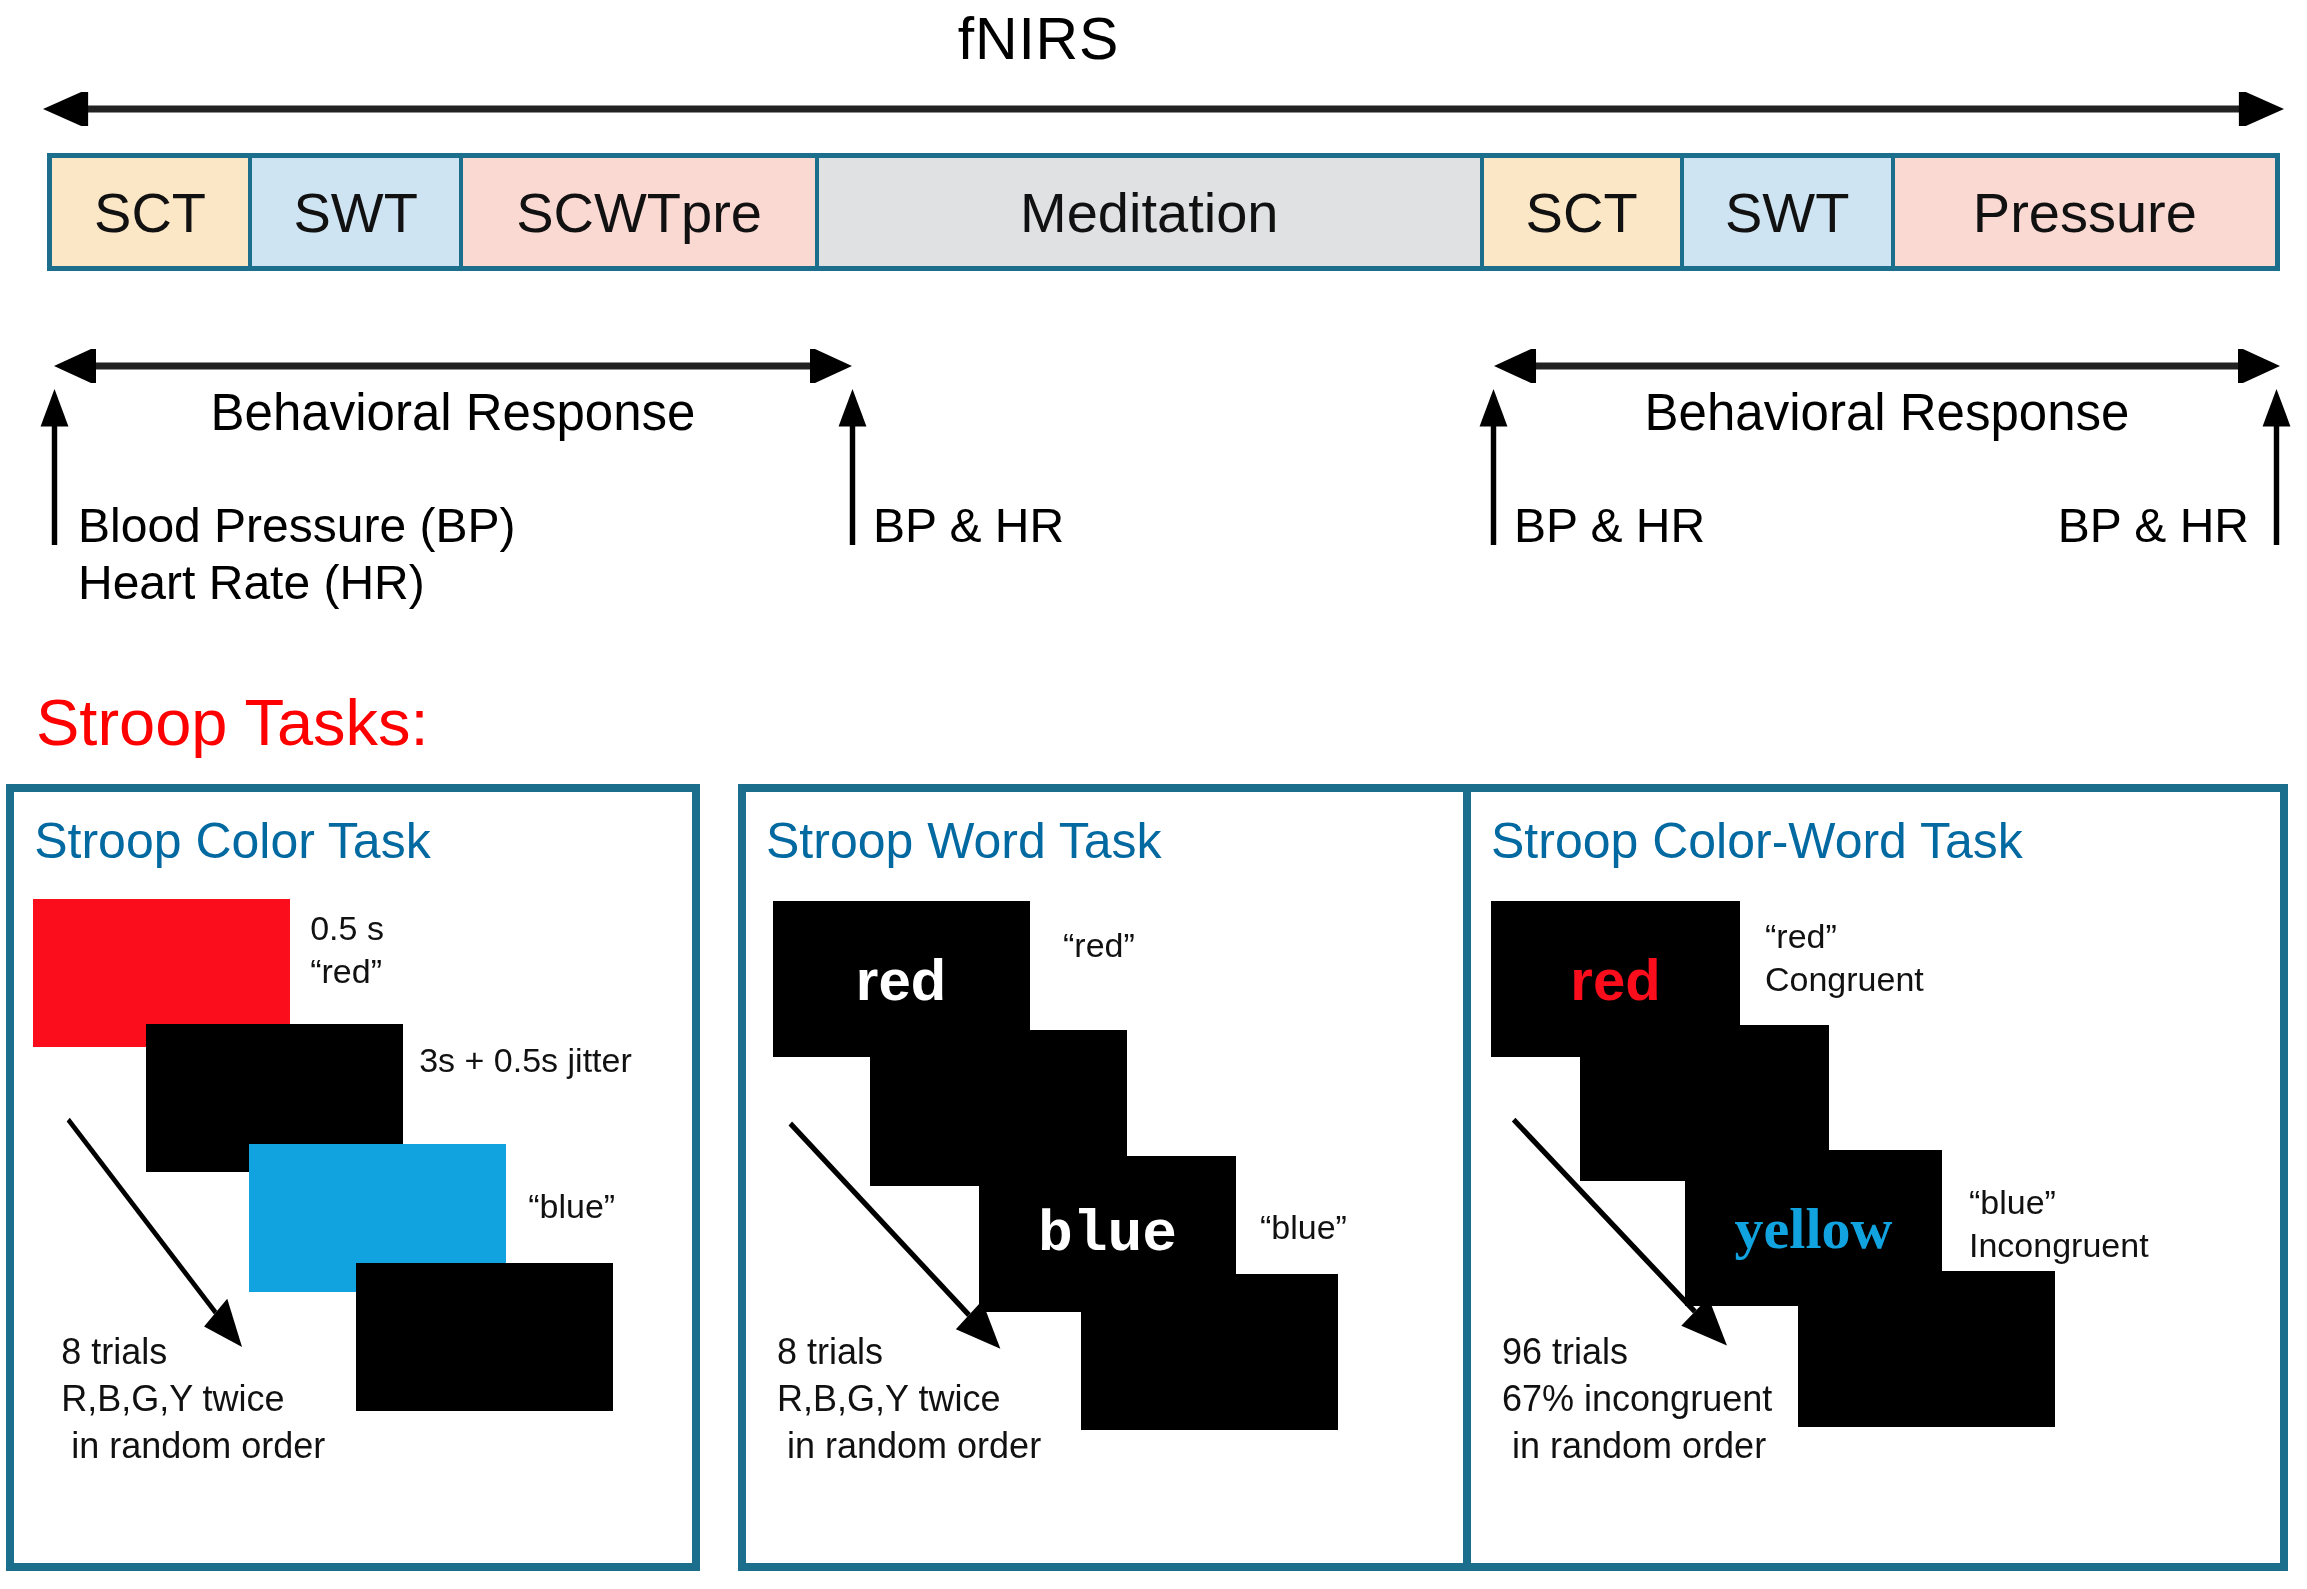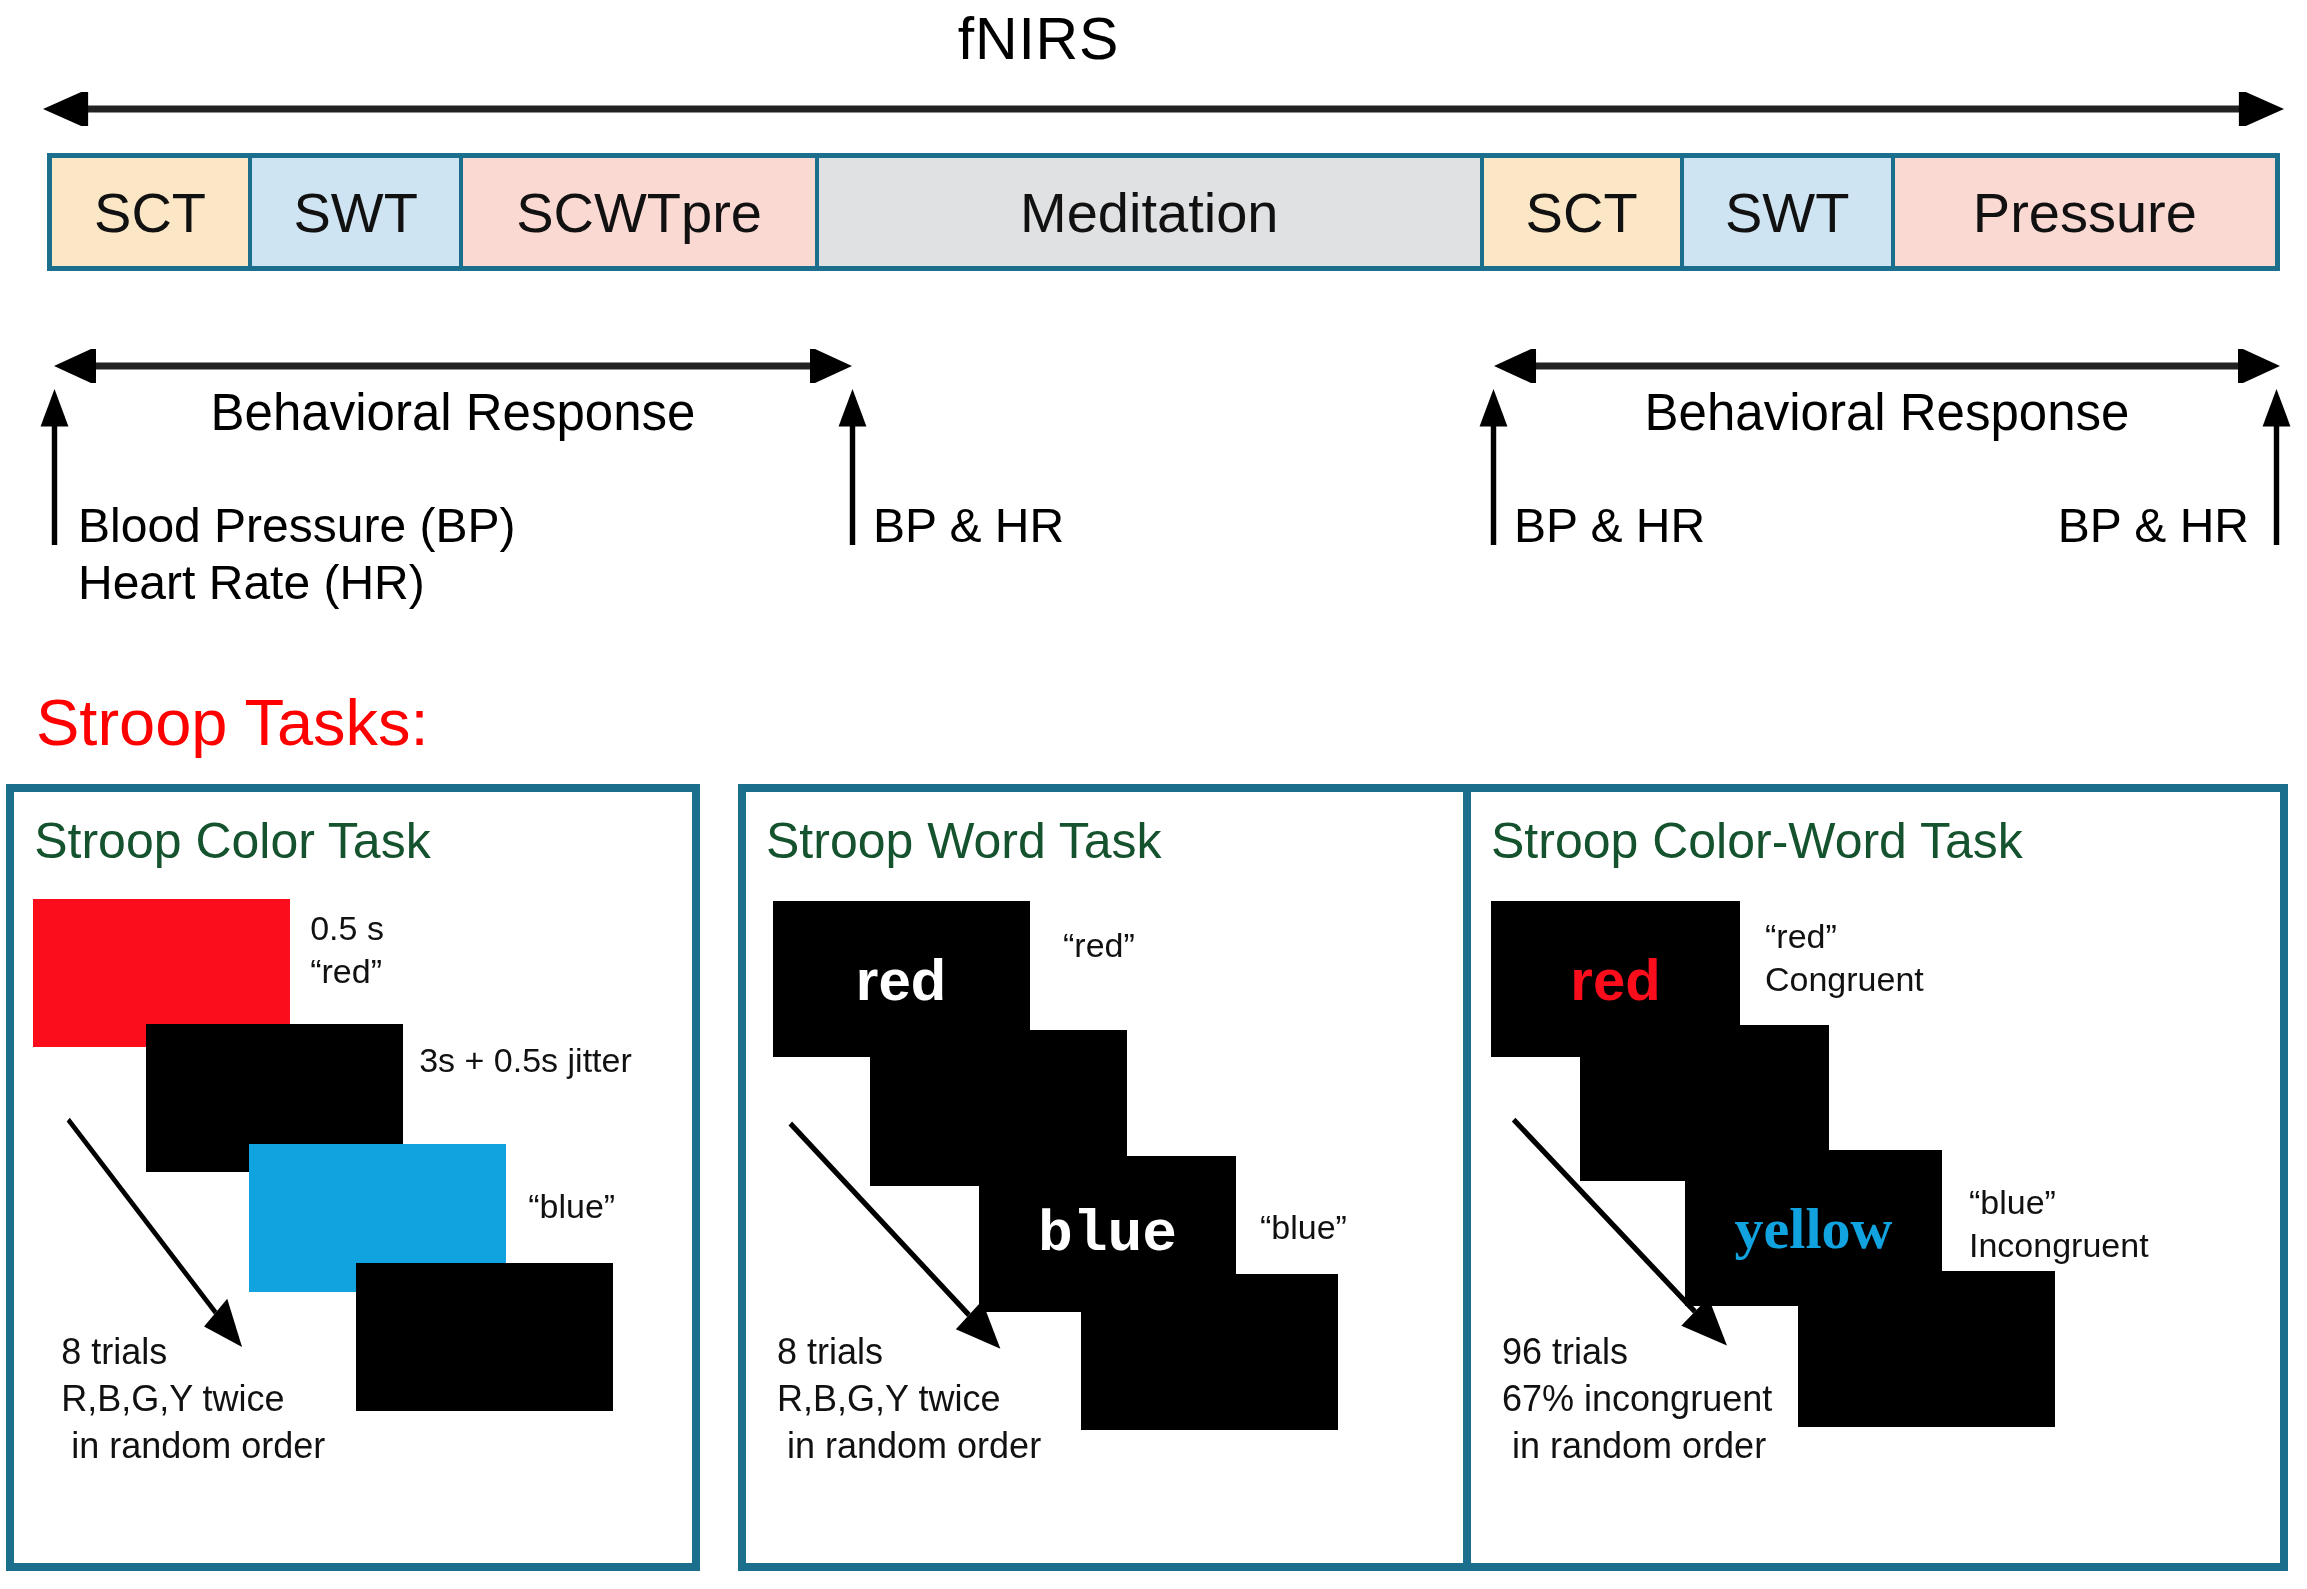--- a/index.html
+++ b/index.html
@@ -46,21 +46,21 @@
 
   
   .panel{
     position:absolute;top:784px;height:787px;
     border:8.6px solid #1b6e8c;background:#ffffff;box-sizing:border-box;
   }
   #panel-0{left:6.2px;width:694px;}
   #panel-1{left:738px;width:802px;}
   #panel-2{left:1463px;width:825px;}
   .panel-title{
-    position:absolute;left:20px;top:20px;font-size:50px;white-space:nowrap;color:#14532d;
+    position:absolute;left:20px;top:20px;font-size:50px;white-space:nowrap;color:#0369a1;
   }
   .card{
     position:absolute;display:flex;align-items:center;justify-content:center;
     font-size:58px;font-weight:bold;
   }
   .note{position:absolute;font-size:34px;white-space:nowrap;line-height:1.25;color:#111;}
   .trials{position:absolute;font-size:36px;line-height:1.30;white-space:pre;color:#111;}
   .diag-arrow{position:absolute;}
 </style>
 </head>

